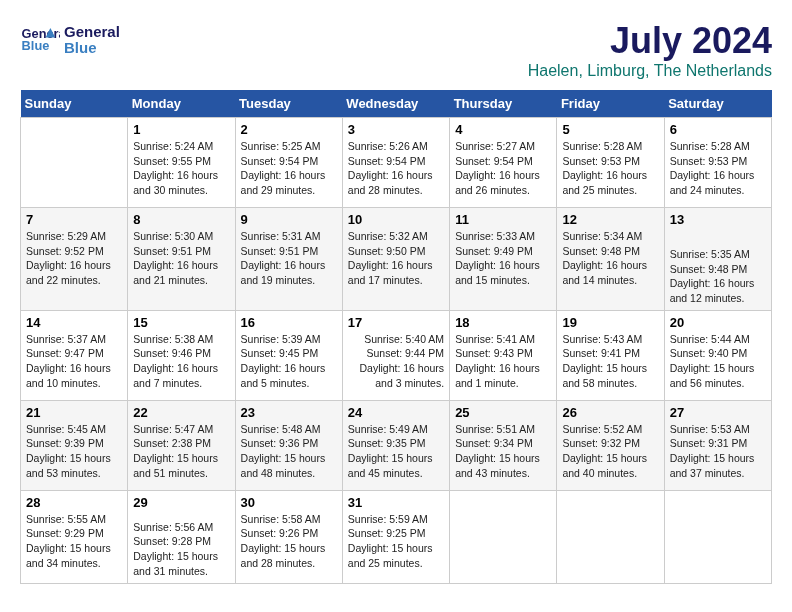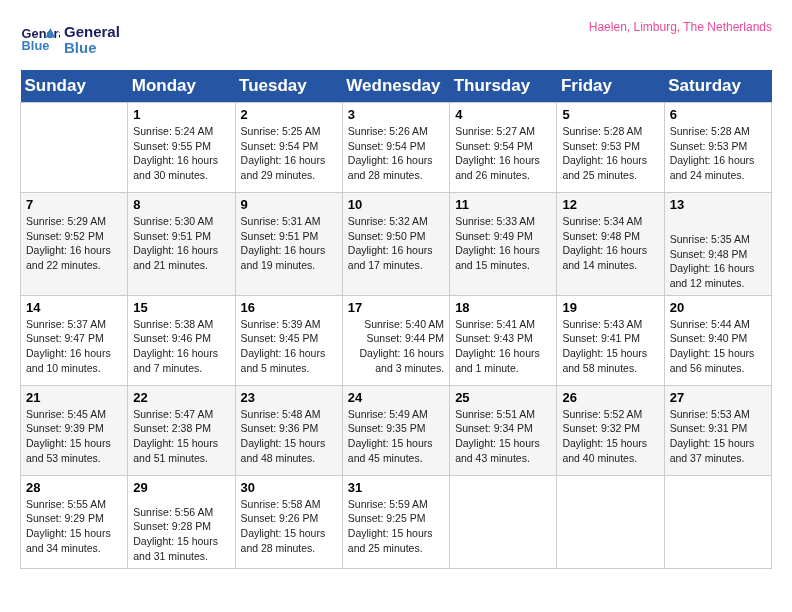--- a/index.html
+++ b/index.html
@@ -27,34 +27,34 @@
     }
     .title-block {
       text-align: right;
     }
     .month-year {
       font-size: 36px;
       font-weight: bold;
       color: #1a1a5e;
     }
     .location {
-      font-size: 12px;
-      color: #ec4899;
+      font-size: 16px;
+      color: #0f766e;
     }
     table {
       width: 100%;
       border-collapse: collapse;
       font-size: 11px;
     }
     thead tr th {
       background-color: #2655a3;
       color: #fff;
       padding: 6px 4px;
       text-align: left;
-      font-size: 17px;
+      font-size: 13px;
       font-weight: bold;
     }
     tbody tr td {
       border: 1px solid #ccc;
       padding: 4px 5px;
       vertical-align: top;
       width: 107px;
       min-height: 80px;
       height: 90px;
     }
@@ -83,20 +83,21 @@
       <text x="2" y="22" font-family="Arial" font-size="16" font-weight="bold" fill="#1a1a5e">General</text>
       <text x="2" y="38" font-family="Arial" font-size="16" font-weight="bold" fill="#3a7fc1">Blue</text>
       <polygon points="48,10 42,22 54,22" fill="#3a7fc1" transform="translate(-10,0)"></polygon>
     </svg>
     <div style="line-height:1.1">
       <div style="font-size:15px;font-weight:bold;color:#1a1a5e;">General</div>
       <div style="font-size:15px;font-weight:bold;color:#3a7fc1;">Blue</div>
     </div>
   </div>
   <div class="title-block">
+    <div class="month-year">July 2024</div>
     <div class="location">Haelen, Limburg, The Netherlands</div>
   </div>
 </div>
 
 <table>
   <thead>
     <tr>
     <th>Sunday</th>
         <th>Monday</th>
         <th>Tuesday</th>

